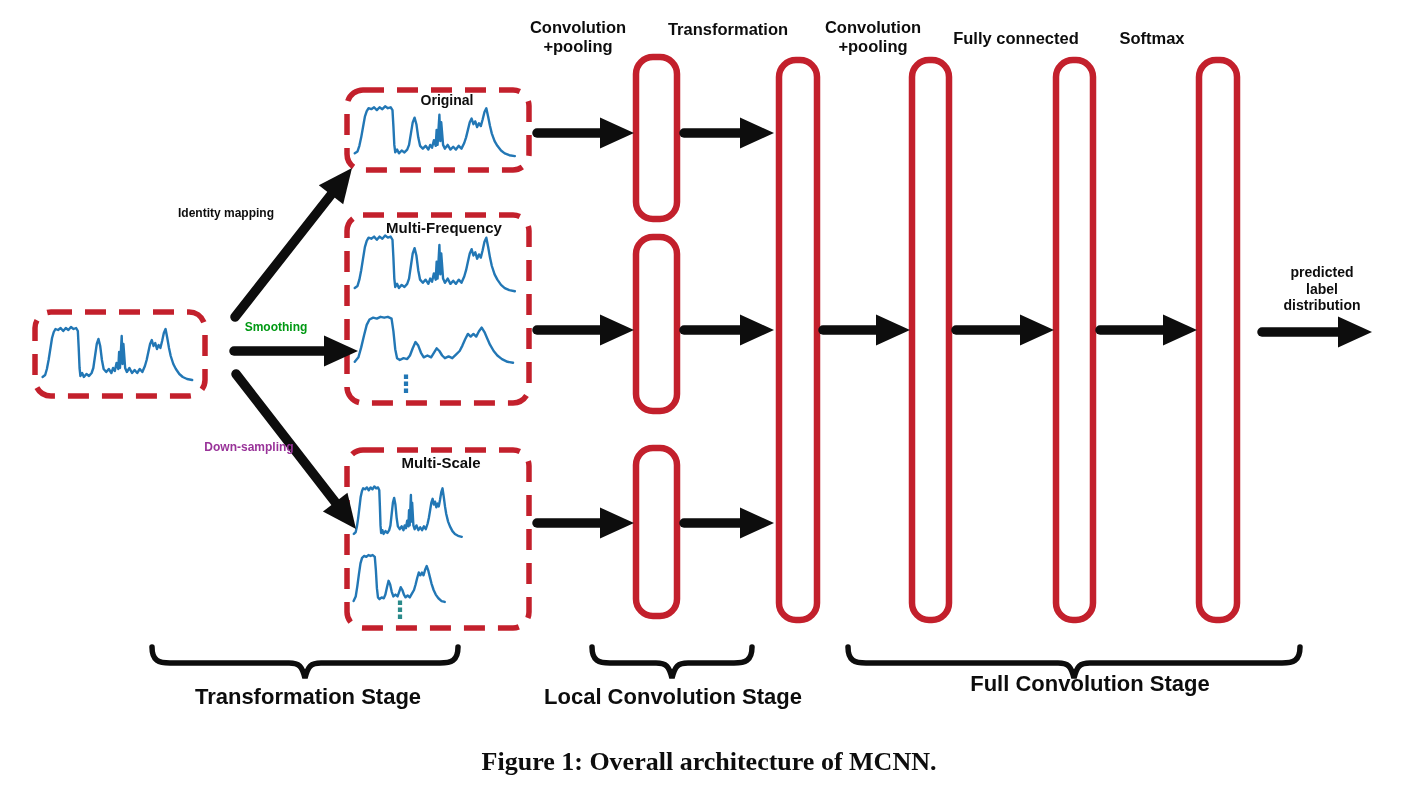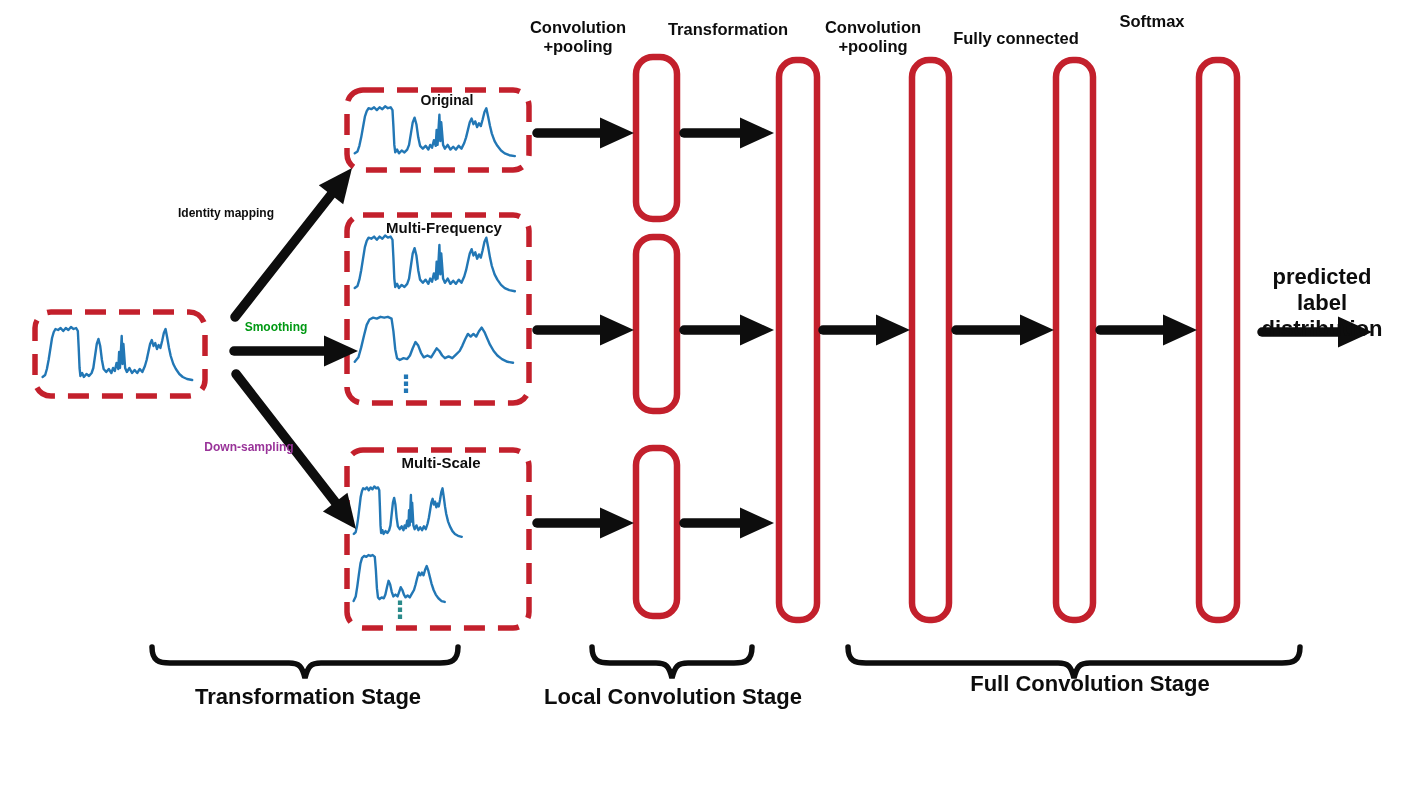--- a/index.html
+++ b/index.html
@@ -11,21 +11,21 @@
   .lbl{
     position:absolute;transform:translateX(-50%);text-align:center;
     font-weight:bold;color:#0d0d0d;white-space:pre-line;line-height:1.18;
   }
   .top-lbl{font-size:16.5px;}
   .transform-lbl{font-size:12px;}
   .lbl-smoothing{color:var(--smoothing-green,#009913);text-align:center;}
   .lbl-downsampling{color:var(--down-sampling-purple,#993399);}
   .box-lbl{font-size:15px;}
   .box-lbl-sm{font-size:14px;}
-  .out-lbl{font-size:22px;}
+  .out-lbl{font-size:14px;}
   .stage-lbl{font-size:22px;}
   .caption{
     font-family:"Liberation Serif",serif;font-size:26px;font-weight:bold;
     white-space:nowrap;color:#0d0d0d;
   }
   .dashed-box{fill:none;stroke:var(--box-red,#c3202c);stroke-width:5.5;}
   .solid-box{fill:#ffffff;stroke:var(--box-red,#c3202c);stroke-width:6.5;}
   .dots{font-weight:bold;font-size:24px;text-anchor:middle;font-family:"DejaVu Sans",sans-serif;}
   .dots-mf{fill:var(--signal-blue,#2277b5);}
   .dots-ms{fill:var(--dots-teal,#2a8a8a);}
@@ -126,30 +126,31 @@
     <text x="406" y="392" class="dots dots-mf">⋮</text>
     <text x="400" y="618" class="dots dots-ms">⋮</text>
   </svg>
 
   <div class="lbl top-lbl" style="left:578px;top:18px;">Convolution
 +pooling</div>
   <div class="lbl top-lbl" style="left:728px;top:20px;">Transformation</div>
   <div class="lbl top-lbl" style="left:873px;top:18px;">Convolution
 +pooling</div>
   <div class="lbl top-lbl" style="left:1016px;top:29px;">Fully connected</div>
-  <div class="lbl top-lbl" style="left:1152px;top:12px;">Softmax</div>
+  <div class="lbl top-lbl" style="left:1152px;top:29px;">Softmax</div>
 
   <div class="lbl transform-lbl" style="left:226px;top:206px;">Identity mapping</div>
   <div class="lbl transform-lbl lbl-smoothing" style="left:276px;top:320px;">Smoothing</div>
   <div class="lbl transform-lbl lbl-downsampling" style="left:249px;top:440px;">Down-sampling</div>
 
   <div class="lbl box-lbl-sm" style="left:447px;top:92px;">Original</div>
   <div class="lbl box-lbl" style="left:444px;top:219px;">Multi-Frequency</div>
   <div class="lbl box-lbl" style="left:441px;top:454px;">Multi-Scale</div>
 
   <div class="lbl out-lbl" style="left:1322px;top:264px;">predicted
 label distribution</div>
 
   <div class="lbl stage-lbl" style="left:308px;top:684px;">Transformation Stage</div>
   <div class="lbl stage-lbl" style="left:673px;top:684px;">Local Convolution Stage</div>
   <div class="lbl stage-lbl" style="left:1090px;top:671px;">Full Convolution Stage</div>
 
+  <div class="lbl caption" style="left:709px;top:747px;">Figure 1: Overall architecture of MCNN.</div>
 </div>
 
 </body></html>

